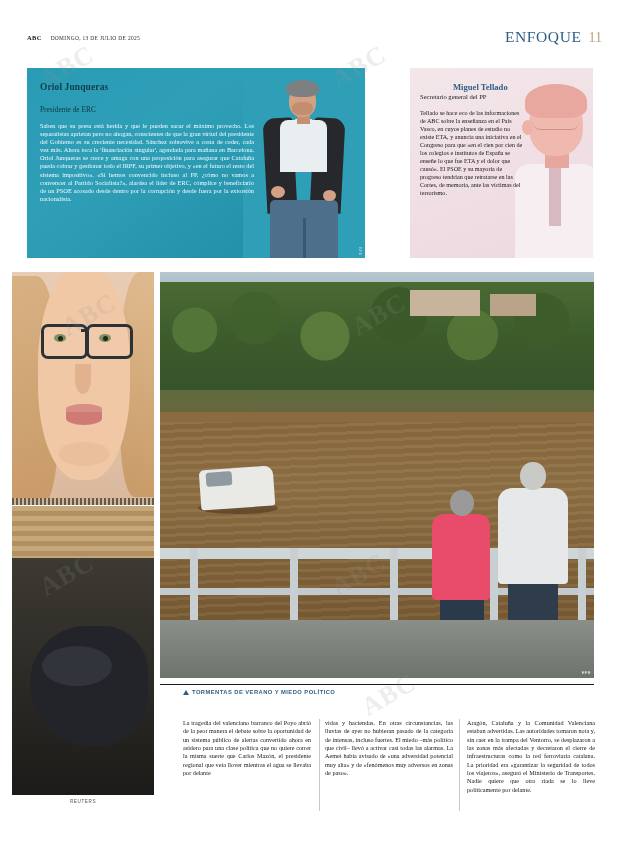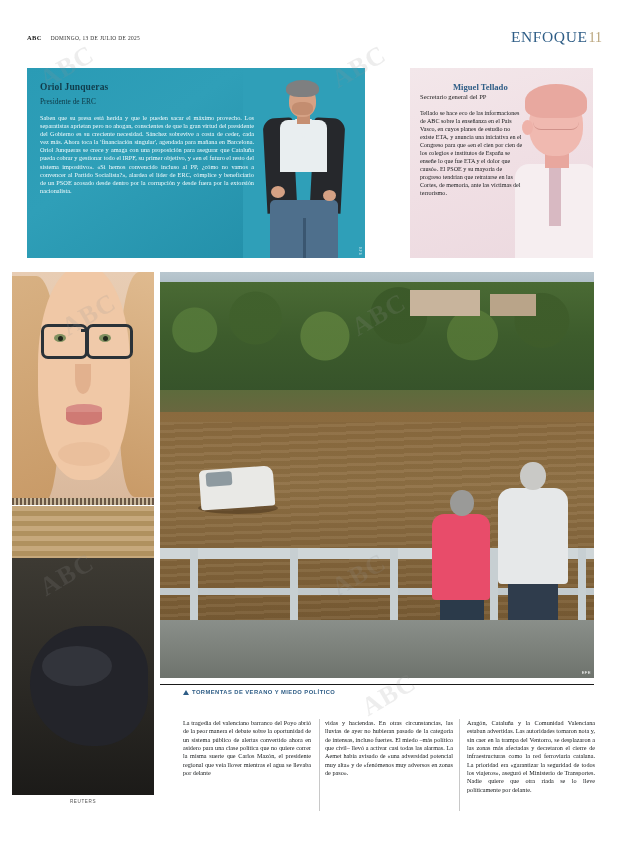--- a/index.html
+++ b/index.html
@@ -21,21 +21,21 @@
   }
   .mast-left{display:flex;align-items:baseline;gap:9px;}
   .mast-logo{
     font-family:"Liberation Serif", serif;
     font-weight:bold;font-size:6.5px;letter-spacing:.3px;color:#1a1a1a;
   }
   .mast-date{
     font-family:"Liberation Serif", serif;
     font-size:5.4px;letter-spacing:.35px;color:#2b2b2b;text-transform:uppercase;
   }
-  .mast-right{display:flex;align-items:baseline;gap:1px;}
+  .mast-right{display:flex;align-items:baseline;gap:7px;}
   .mast-section{
     font-family:"Liberation Serif", serif;
     font-size:15.5px;color:#2e5d86;letter-spacing:.6px;
   }
   .mast-pageno{
     font-family:"Liberation Serif", serif;
     font-size:14px;color:#b9a47a;
   }
 
   
@@ -69,21 +69,21 @@
     writing-mode:vertical-rl;
   }
 
   .teal-inner{position:absolute;left:13px;top:14px;width:216px;}
   .op-name{
     font-family:"Liberation Serif", serif;
     font-weight:bold;font-size:9.5px;color:#103c4b;letter-spacing:.1px;
   }
   .op-role{
     font-family:"Liberation Serif", serif;
-    font-size:7.4px;color:#0e3845;margin-top:5px;
+    font-size:7.4px;color:#0e3845;margin-top:13px;
   }
   .op-head{
     font-family:"Liberation Serif", serif;
     font-weight:bold;font-size:20px;line-height:21px;color:#ffffff;
     margin-top:9px;letter-spacing:-.3px;
   }
   .op-body{
     font-family:"Liberation Serif", serif;
     font-size:6.3px;line-height:8.1px;color:#f2fbfd;
     margin-top:8px;text-align:justify;width:214px;

